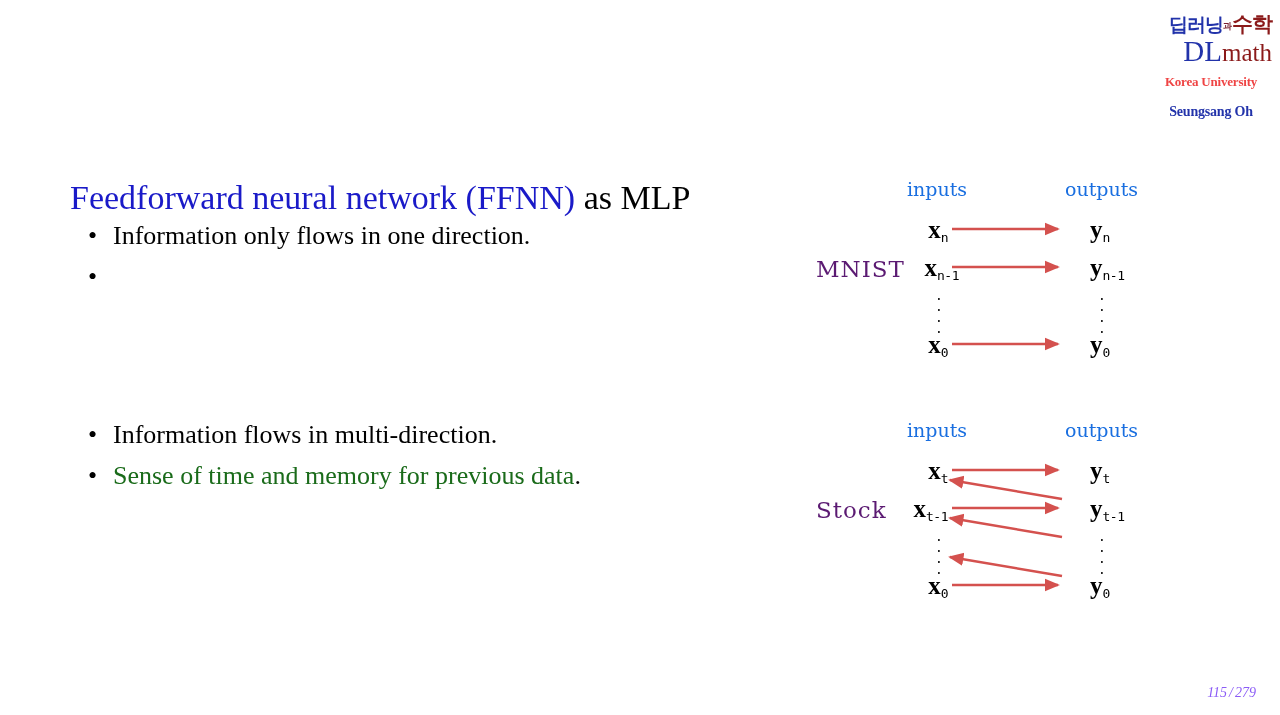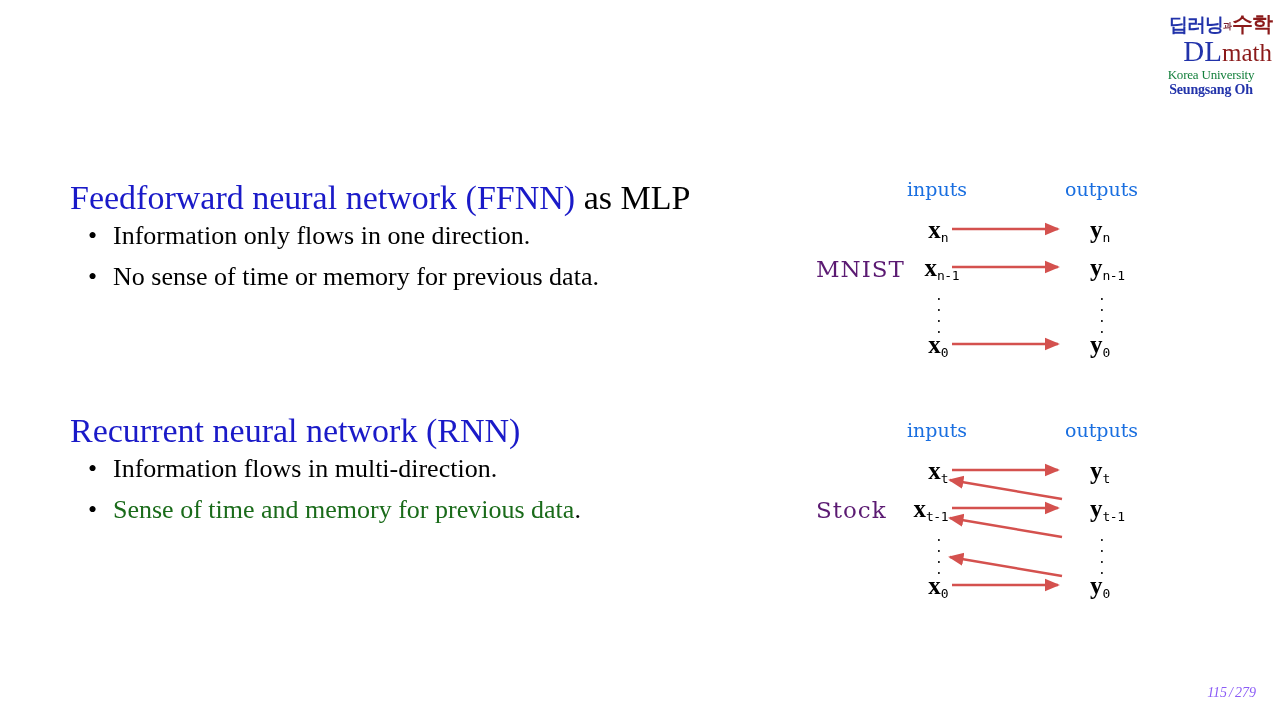--- a/index.html
+++ b/index.html
@@ -70,32 +70,32 @@
   }
   #logo .math {
     font-family: "Liberation Serif", serif;
     font-size: 25px;
     color: #8b1a1a;
   }
   #logo .row-ku {
     display: block;
     font-family: "Liberation Serif", serif;
     font-size: 13px;
-    font-weight: normal;
-    color: #15803d;
-    margin-top: 1px;
+    font-weight: bold;
+    color: #ef4444;
+    margin-top: 8px;
     letter-spacing: -0.2px;
   }
   #logo .row-name {
     display: block;
     font-family: "Liberation Serif", serif;
     font-size: 14px;
     font-weight: bold;
     color: #2233aa;
-    margin-top: 2px;
+    margin-top: 17px;
     letter-spacing: -0.2px;
   }
 
   
   .text-block { position: absolute; left: 70px; width: 660px; }
   #ffnn-block { top: 181px; }
   #rnn-block  { top: 414px; }
 
   .block-heading {
     font-size: 34px;
@@ -211,29 +211,25 @@
   <div class="block-heading">
     <span>Feedforward neural network (FFNN)</span><span class="tail"> as MLP</span>
   </div>
   <ul class="bullet-list">
     <li>
       <span class="dot">•</span>
       <span class="txt">Information only flows in one direction.</span>
     </li>
     <li>
       <span class="dot">•</span>
-      <span class="txt">No sense of time or memory for previous data.</span>
     </li>
   </ul>
 </div>
 
 <div class="text-block" id="rnn-block">
-  <div class="block-heading">
-    <span>Recurrent neural network (RNN)</span><span class="tail"></span>
-  </div>
   <ul class="bullet-list">
     <li>
       <span class="dot">•</span>
       <span class="txt">Information flows in multi-direction.</span>
     </li>
     <li class="green">
       <span class="dot">•</span>
       <span class="txt">Sense of time and memory for previous data</span><span class="period">.</span>
     </li>
   </ul>

